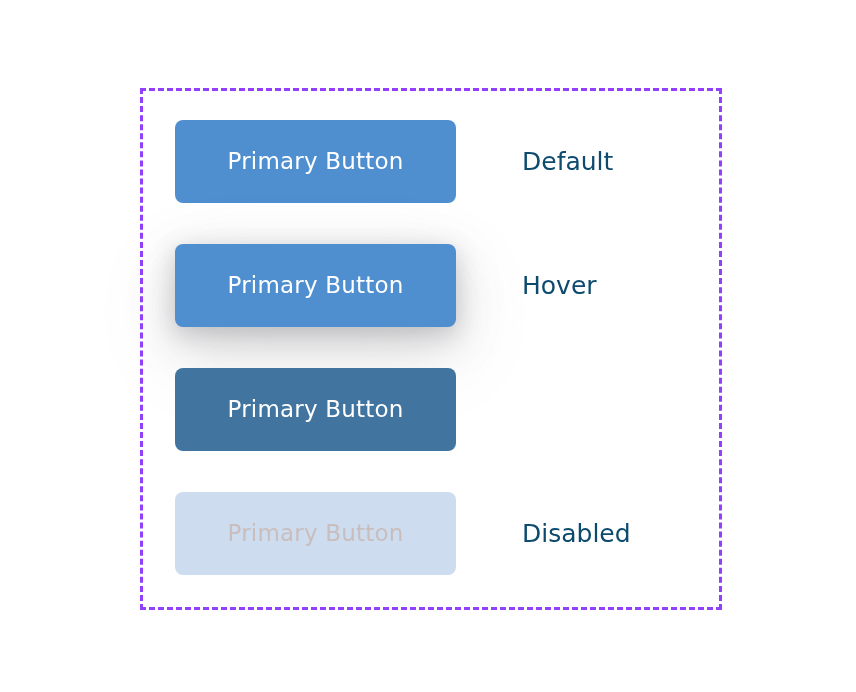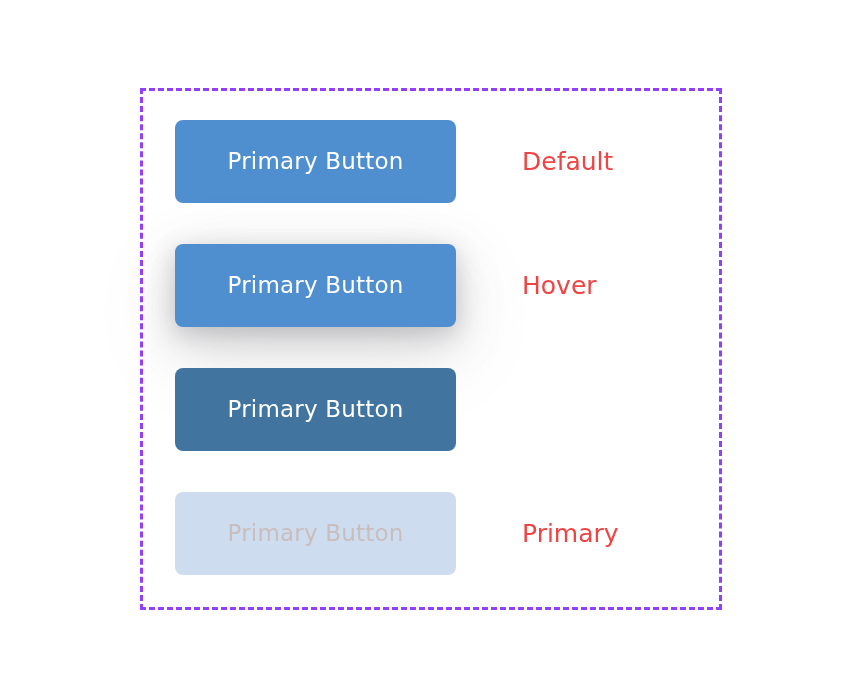--- a/index.html
+++ b/index.html
@@ -90,21 +90,21 @@
     color: #c9bdbd;
     cursor: default;
   }
 
   
   .state-label {
     margin-left: 66px;
     font-family: "DejaVu Sans", sans-serif;
     font-size: 25px;
     font-weight: 400;
-    color: #ef4444;
+    color: #0c4a6e;
     line-height: 1;
     white-space: nowrap;
     user-select: none;
   }
 </style>
 </head>
 <body>
 
 <div id="stage">
 
@@ -119,16 +119,16 @@
     <button class="primary-button is-hover">Primary Button</button>
     <span class="state-label">Hover</span>
   </div>
 
   <div class="state-row" id="row-pressed">
     <button class="primary-button is-pressed">Primary Button</button>
   </div>
 
   <div class="state-row" id="row-disabled">
     <button class="primary-button is-disabled" disabled="">Primary Button</button>
-    <span class="state-label">Primary</span>
+    <span class="state-label">Disabled</span>
   </div>
 
 </div>
 
 </body></html>

